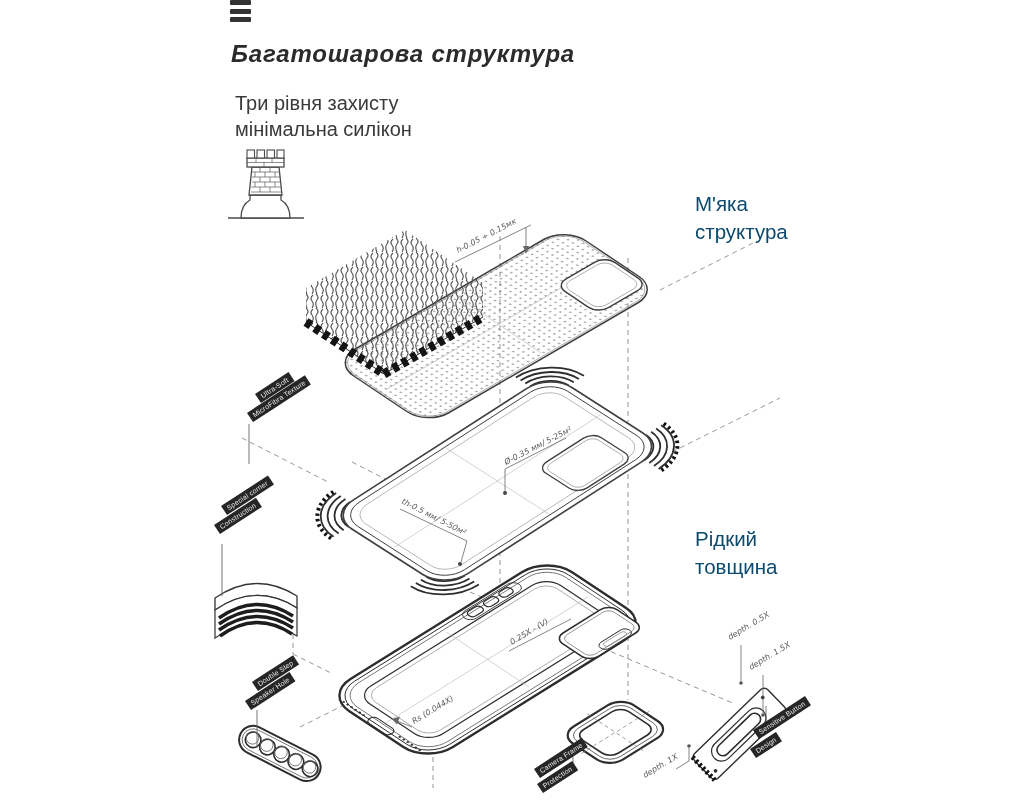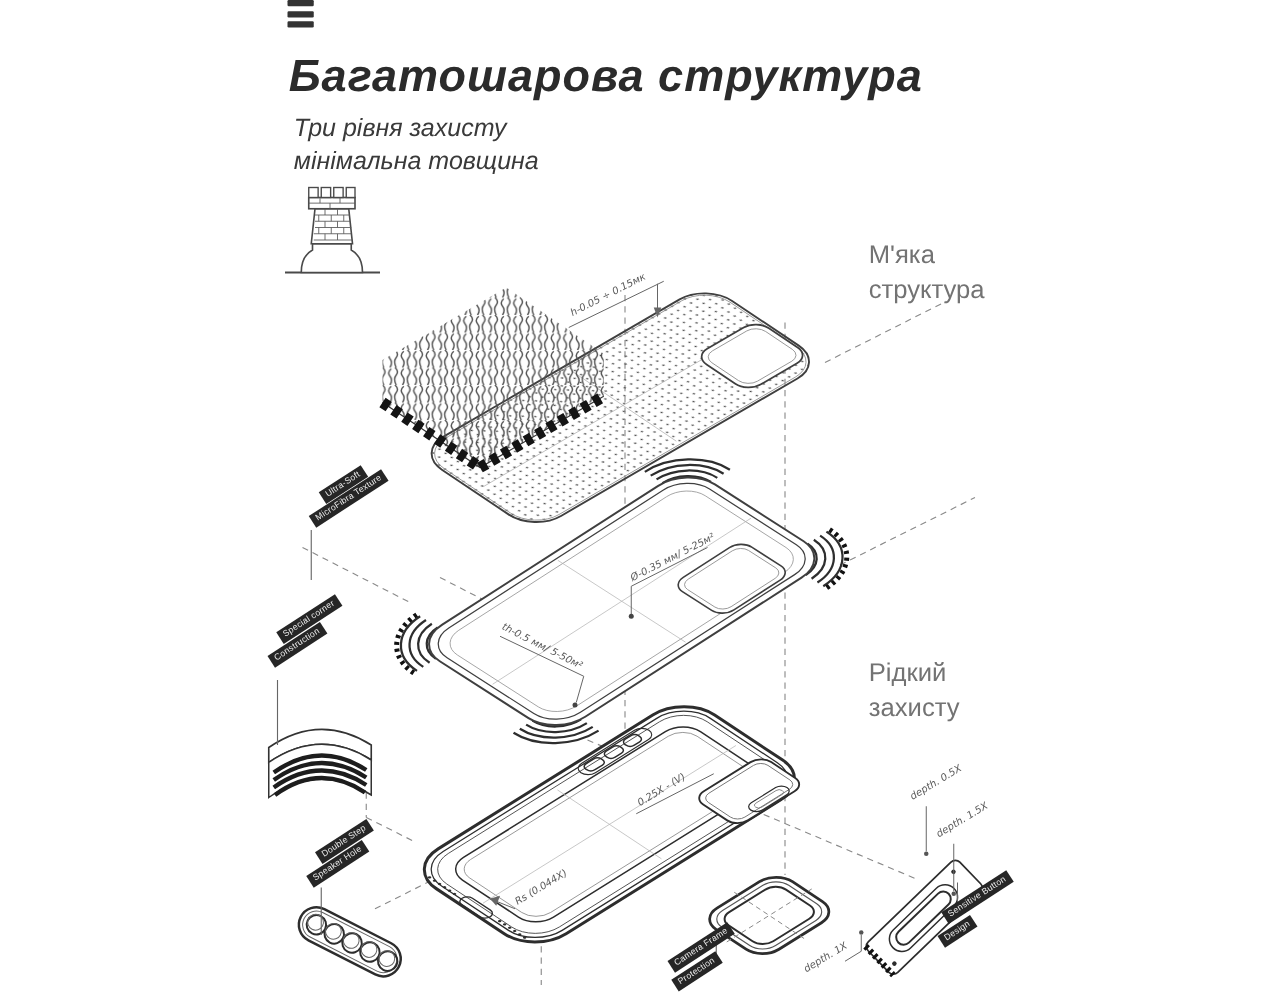--- a/index.html
+++ b/index.html
@@ -1,52 +1,52 @@
 <!DOCTYPE html>
 <html><head>
 <meta charset="utf-8">
 <style>
   html,body{margin:0;padding:0;background:#fff;}
   .page{position:relative;width:1024px;height:800px;background:#ffffff;overflow:hidden;
         font-family:"Liberation Sans",sans-serif;color:#2b2b2b;}
   .menu-bar{position:absolute;left:230px;width:21px;height:5px;background:#333;border-radius:1px;}
-  .title{position:absolute;left:231px;top:40px;font-size:36px;font-weight:bold;font-style:italic;
+  .title{position:absolute;left:231px;top:40px;font-size:24px;font-weight:bold;font-style:italic;
          color:#2b2b2b;letter-spacing:0.8px;white-space:nowrap;}
-  .subtitle{position:absolute;left:235px;top:90px;font-size:20px;line-height:26px;color:#3a3a3a;font-style:italic;}
-  .layer-label{position:absolute;left:695px;font-size:20.5px;line-height:27.5px;color:#737373;}
+  .subtitle{position:absolute;left:235px;top:90px;font-size:20px;line-height:26px;color:#3a3a3a;}
+  .layer-label{position:absolute;left:695px;font-size:20.5px;line-height:27.5px;color:#0c4a6e;}
   .tag{position:absolute;background:#262626;color:#ececec;font-size:7px;line-height:9px;
        padding:1px 4px;white-space:nowrap;transform-origin:0 50%;transform:rotate(-33deg);
        letter-spacing:0.2px;}
   svg{position:absolute;left:0;top:0;}
   .ann{font-family:"DejaVu Sans",sans-serif;font-size:8px;font-style:italic;fill:#5a5a5a;}
 </style>
 </head>
 <body>
 
 <div class="page">
 
   <div>
     <div class="menu-bar" style="top:0px"></div>
     <div class="menu-bar" style="top:8.5px"></div>
     <div class="menu-bar" style="top:17px"></div>
   </div>
 
   <div class="title">Багатошарова структура</div>
   <div class="subtitle">
     <div>Три рівня захисту</div>
-    <div>мінімальна товщина</div>
+    <div>мінімальна силікон</div>
   </div>
 
   <div class="layer-label" style="top:190px">
     <div>М'яка</div>
     <div>структура</div>
   </div>
   <div class="layer-label" style="top:525px">
     <div>Рідкий</div>
-    <div>захисту</div>
+    <div>товщина</div>
   </div>
 
   <svg width="1024" height="800" viewBox="0 0 1024 800">
     <defs>
       <pattern id="dots" width="6" height="6" patternUnits="userSpaceOnUse">
         <circle cx="2" cy="2" r="0.8" fill="#4a4a4a"></circle>
       </pattern>
       <pattern id="fuzz" width="10" height="14" patternUnits="userSpaceOnUse">
         <path d="M2 14 q2.5 -4 0 -7 q-2.5 -3 1 -6 M7 14 q-2.5 -5 0 -8 q2.5 -3 -1 -6" stroke="#4f4f4f" fill="none" stroke-width="1.1"></path>
       </pattern>

